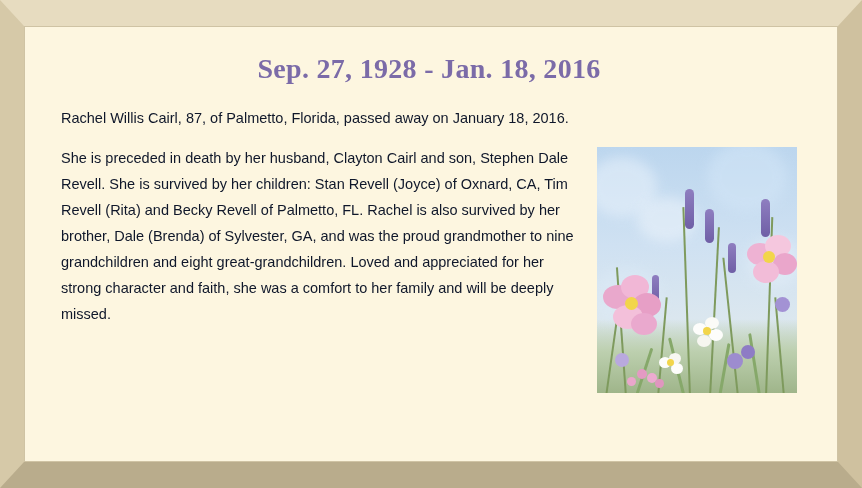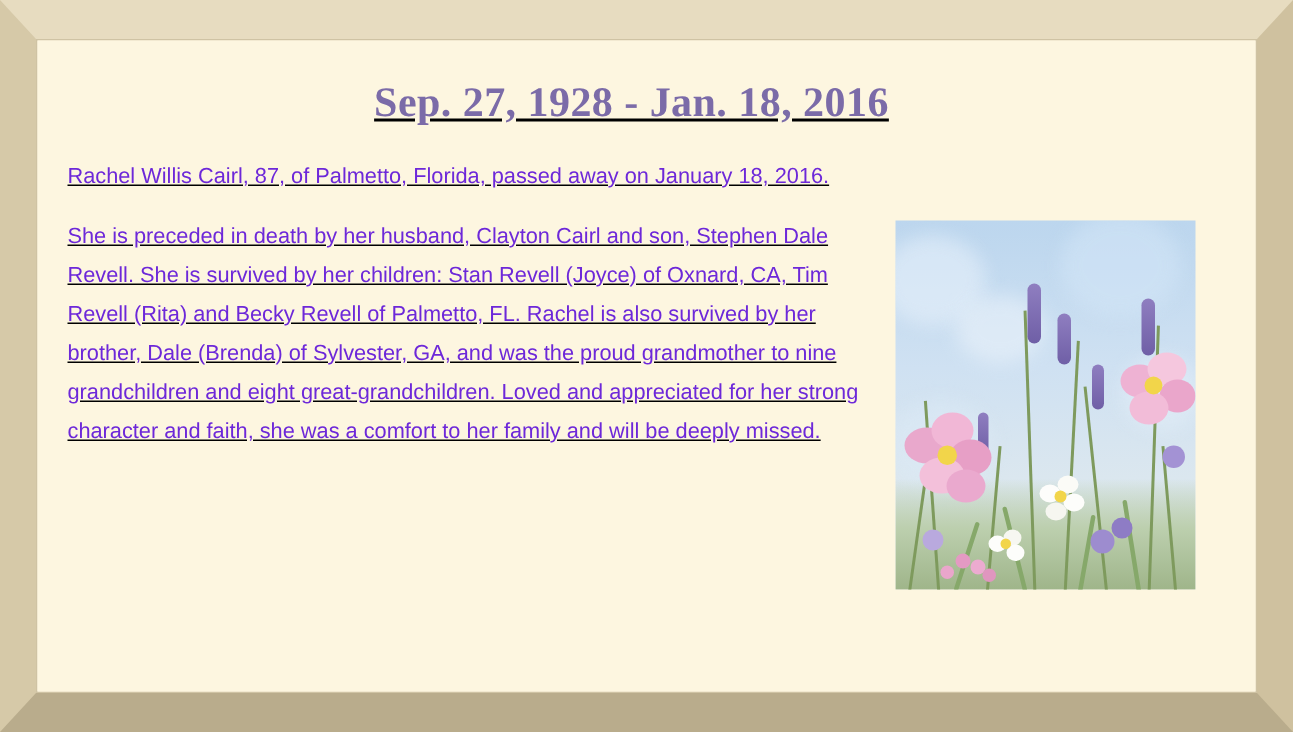--- a/index.html
+++ b/index.html
@@ -48,41 +48,40 @@
     background: #fdf6e0;
   }
 
   .content {
     position: absolute;
     left: 25px;
     top: 27px;
     right: 25px;
     bottom: 27px;
     box-sizing: border-box;
-    padding: 18px 40px 10px 20px;
+    padding: 18px 40px 10px 36px;
     background: #fdf6e0;
     overflow: hidden;
-    text-decoration: underline;
   }
 
   .title {
     font-family: "Liberation Serif", serif;
     font-weight: bold;
     font-size: 28px;
     color: #7b6ba8;
     text-align: center;
     letter-spacing: 0.3px;
     margin: 8px 0 20px 0;
   }
 
   .body-text {
     font-family: "Liberation Sans", sans-serif;
     font-size: 14.5px;
     line-height: 26px;
-    color: #6d28d9;
+    color: #0f172a;
   }
 
   .lead-para {
     margin: 0 0 14px 0;
   }
 
   .flow {
     position: relative;
   }
 

